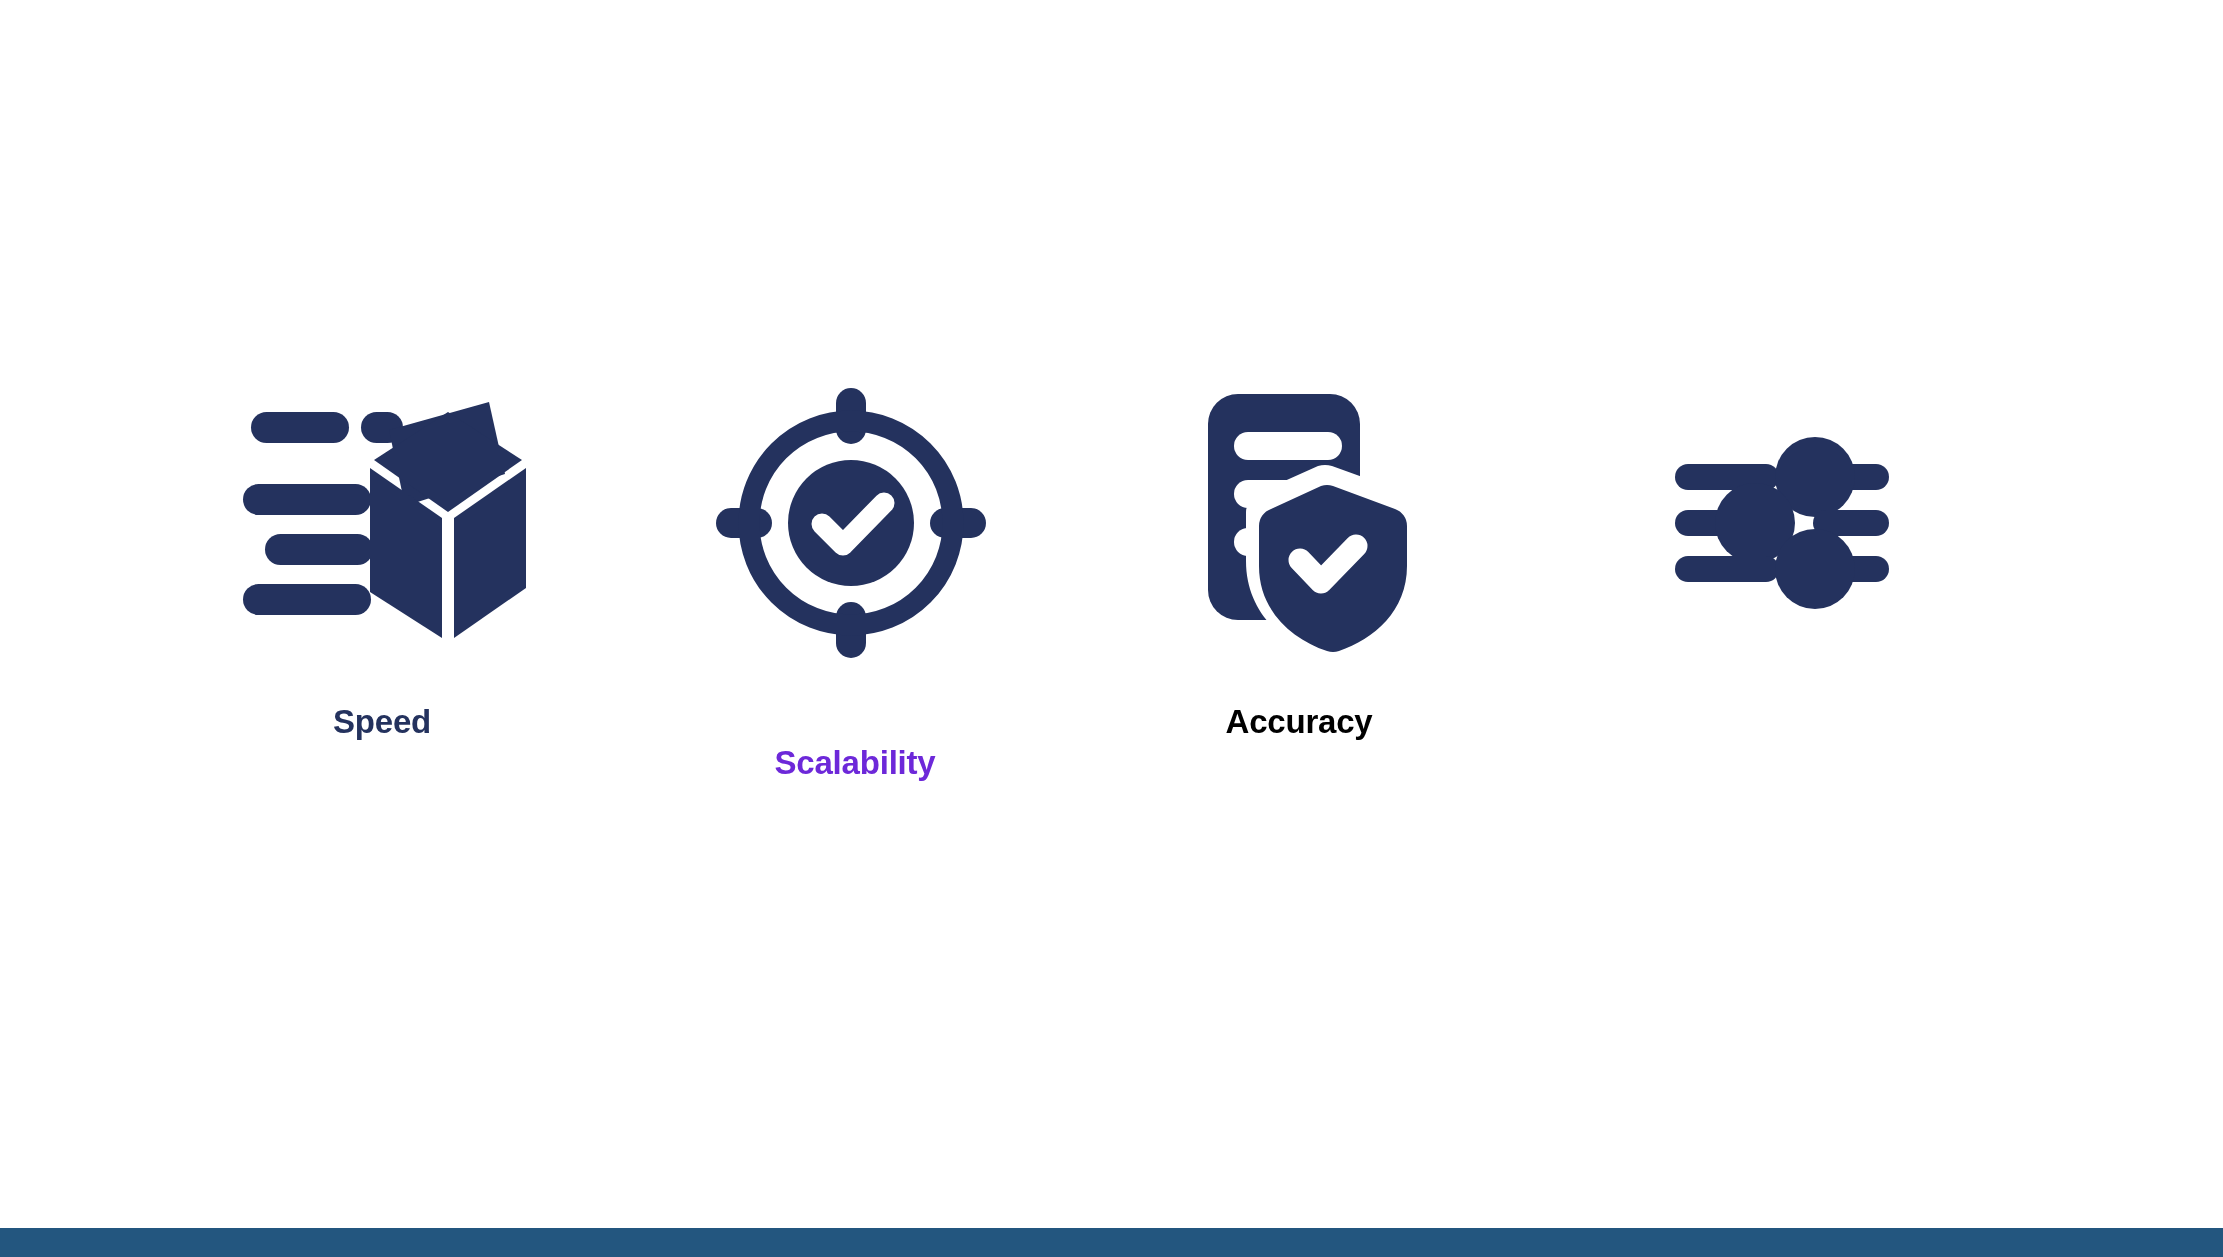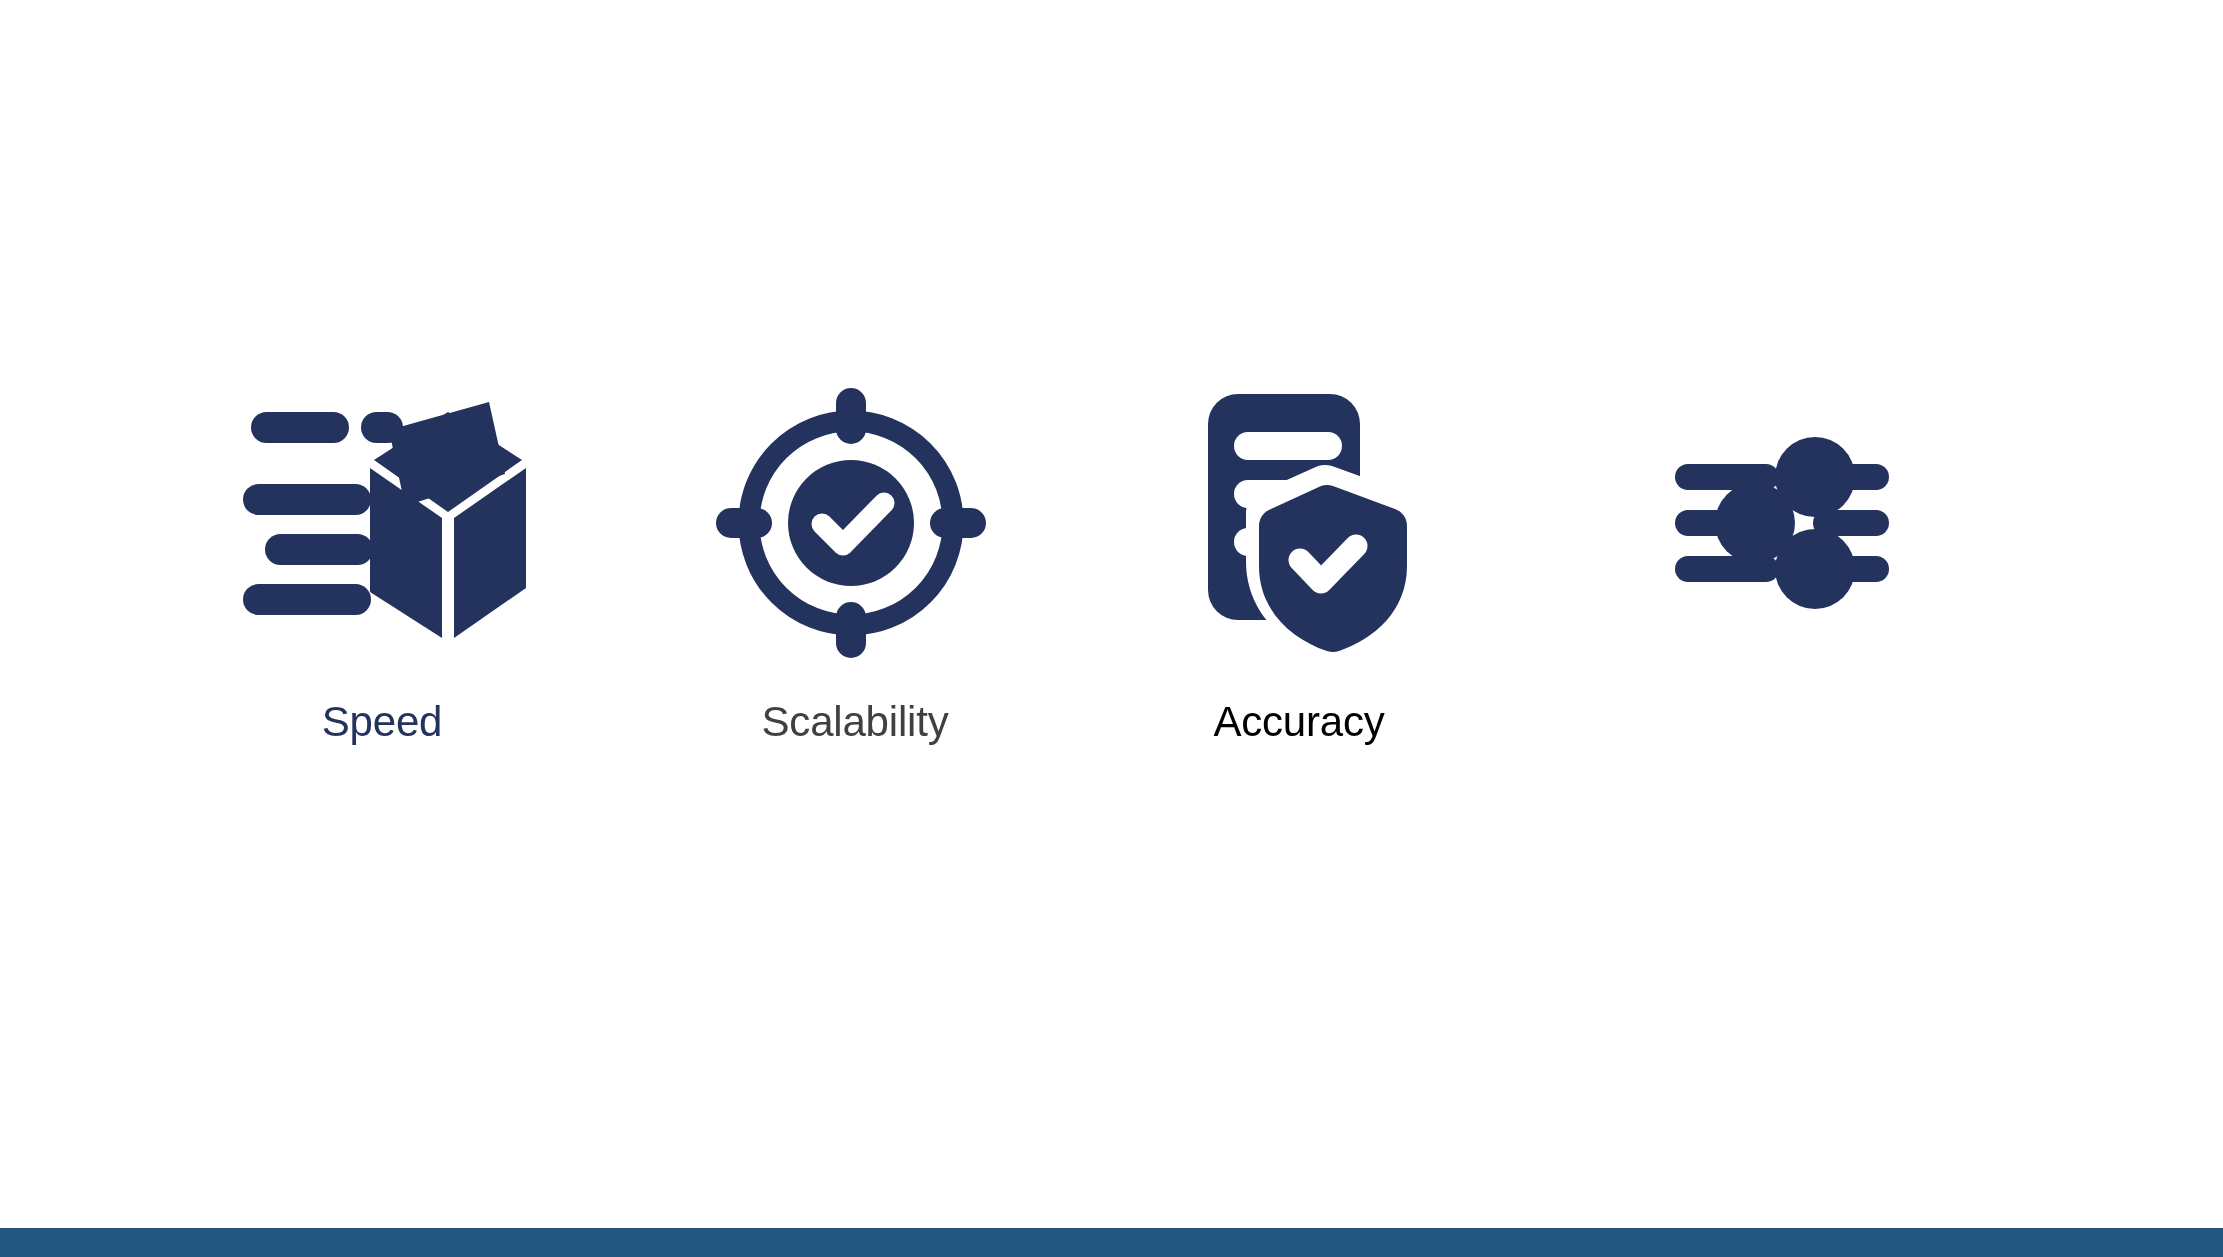--- a/index.html
+++ b/index.html
@@ -48,22 +48,22 @@
     display: block;
     width: 100%;
     height: 100%;
     overflow: visible;
   }
   .feature-label {
     position: absolute;
     left: 8px;
     right: 0;
     top: 312px;
-    font-size: 42px;
-    font-weight: 400;
+    font-size: 33px;
+    font-weight: 700;
     letter-spacing: -0.2px;
     color: #24325e;
     line-height: 60px;
     white-space: nowrap;
   }
   
   #item-speed         { left: 143px; }
   #item-scalability   { left: 616px; }
   #item-accuracy      { left: 1060px; }
   #item-customization { left: 1547px; }
@@ -121,21 +121,21 @@
             <rect x="214" y="120" width="56" height="30" rx="15"></rect>
 
             <circle cx="135" cy="135" r="102" fill="none" stroke="#24325e" stroke-width="21"></circle>
 
             <circle cx="135" cy="135" r="63"></circle>
           </g>
 
           <path d="M106 136 L127 157 L168 115" fill="none" stroke="#ffffff" stroke-width="21" stroke-linecap="round" stroke-linejoin="round"></path>
         </svg>
       </div>
-      <div class="feature-label" style="color: #404040;">Scalability</div>
+      <div class="feature-label" style="color: #6d28d9; margin-top: 41px;">Scalability</div>
     </div>
 
     <div class="feature-item" id="item-accuracy">
       <div class="feature-icon">
         <svg viewBox="0 0 270 270" xmlns="http://www.w3.org/2000/svg" aria-hidden="true">
 
           <path d="M48 36 a30 30 0 0 1 30 -30 h92 a30 30 0 0 1 30 30 v166 a30 30 0 0 1 -30 30 h-92 a30 30 0 0 1 -30 -30 Z" fill="#24325e"></path>
 
           <rect x="74" y="44" width="108" height="28" rx="14" fill="#ffffff"></rect>
           <rect x="74" y="92" width="76" height="28" rx="14" fill="#ffffff"></rect>

